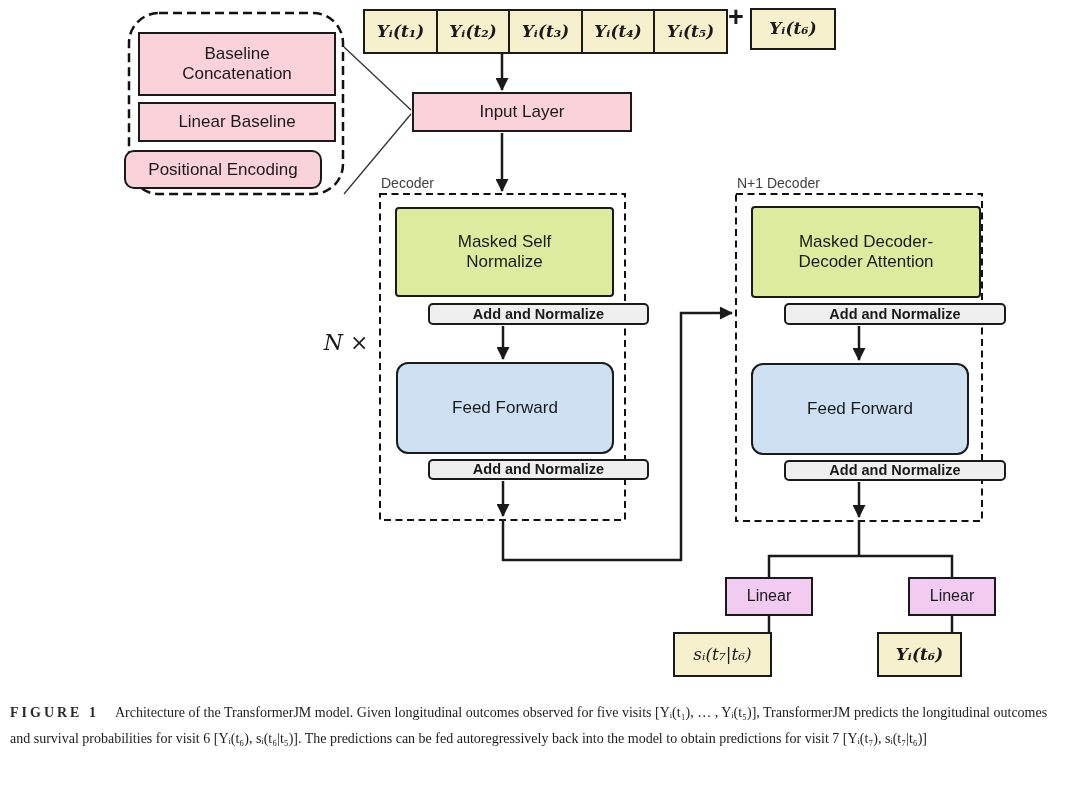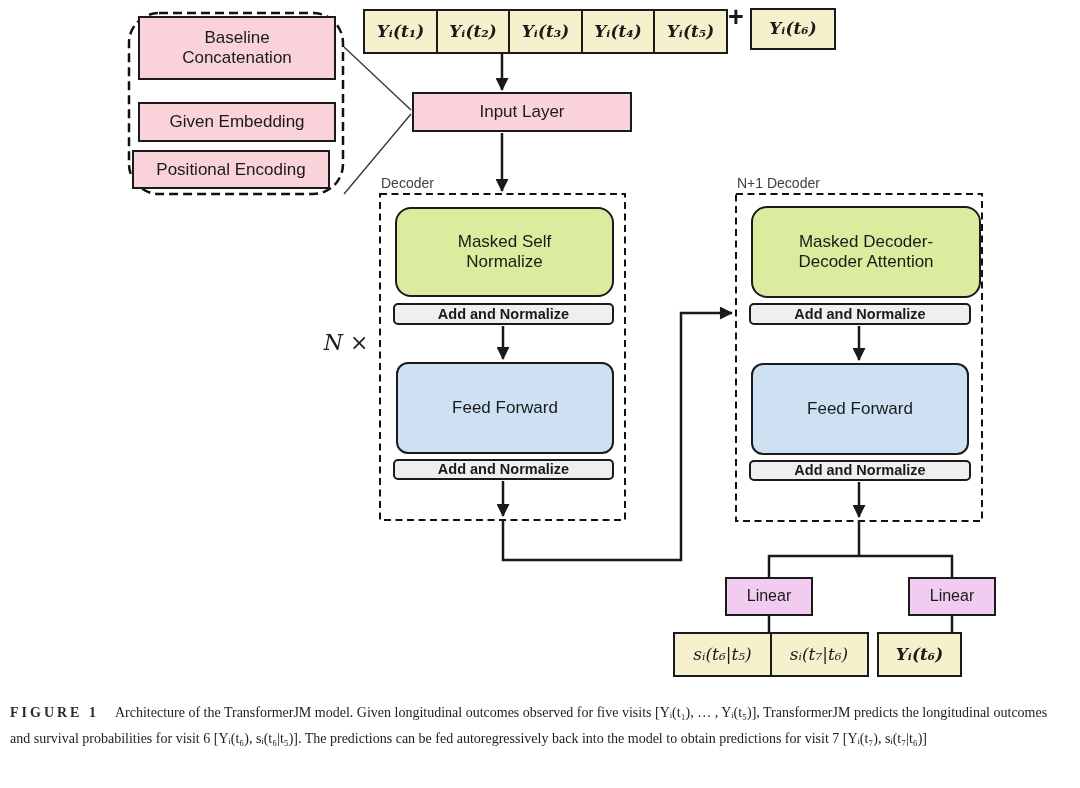--- a/index.html
+++ b/index.html
@@ -4,28 +4,28 @@
 <style>
   html,body{margin:0;padding:0;background:#ffffff;}
   .page{position:relative;width:1080px;height:788px;background:#ffffff;overflow:hidden;
         font-family:"Liberation Sans","DejaVu Sans",sans-serif;color:#1a1a1a;}
   .layer{position:absolute;left:0;top:0;width:1080px;height:660px;z-index:0;}
   .abs{position:absolute;z-index:1;box-sizing:border-box;}
   .box{display:flex;flex-direction:column;align-items:center;justify-content:center;
        border:2.5px solid #1a1a1a;text-align:center;line-height:1.15;}
   .cream{background:#f7f0cd;}
   .pink{background:#fad2da;}
-  .green{background:#dcec9f;border-radius:16px;}
+  .green{background:#dcec9f;border-radius:4px;}
   .blue{background:#cde1f2;border-radius:12px;}
   .violet{background:#f1cbf0;}
   .gray{background:#efefef;border-radius:5px;border-width:2px;}
   .mathtxt{font-family:"DejaVu Serif","DejaVu Sans",serif;font-style:italic;font-size:17px;}
   .mathbold{font-weight:bold;}
   .lbl{font-size:17px;}
-  .lbl-sm{font-size:14.5px;font-weight:bold;}
+  .lbl-sm{font-size:14.5px;font-weight:bold;margin-left:35px;}
   .row{display:flex;}
   .row .box + .box{margin-left:-2.5px;}
   .dec-title{font-size:14px;color:#404040;z-index:1;position:absolute;}
   .ntimes{font-family:"DejaVu Serif",serif;font-style:italic;font-size:22px;color:#1a1a1a;}
   .plus{font-size:27px;font-weight:bold;color:#1a1a1a;line-height:1;}
   .caption{position:absolute;left:10px;top:700px;width:1058px;z-index:1;
            font-family:"Liberation Serif","DejaVu Serif",serif;font-size:14px;
            line-height:26px;color:#1c1c1c;}
   .cap-label{font-weight:bold;letter-spacing:3px;margin-right:16px;color:#2a2a2a;}
 </style>
@@ -64,26 +64,26 @@
   <div class="abs row" style="left:363px;top:9px;">
     <div class="box cream mathtxt mathbold" style="width:71px;height:41px;">Yᵢ(t₁)</div>
     <div class="box cream mathtxt mathbold" style="width:71px;height:41px;">Yᵢ(t₂)</div>
     <div class="box cream mathtxt mathbold" style="width:71px;height:41px;">Yᵢ(t₃)</div>
     <div class="box cream mathtxt mathbold" style="width:71px;height:41px;">Yᵢ(t₄)</div>
     <div class="box cream mathtxt mathbold" style="width:71px;height:41px;">Yᵢ(t₅)</div>
   </div>
   <div class="abs plus" style="left:722px;top:4px;width:28px;text-align:center;">+</div>
   <div class="abs box cream mathtxt mathbold" style="left:750px;top:8px;width:86px;height:42px;">Yᵢ(t₆)</div>
 
-  <div class="abs box pink lbl" style="left:138px;top:16px;width:198px;height:64px;">
+  <div class="abs box pink lbl" style="left:138px;top:32px;width:198px;height:64px;">
     <span>Baseline</span>
     <span>Concatenation</span>
   </div>
-  <div class="abs box pink lbl" style="left:138px;top:102px;width:198px;height:40px;">Given Embedding</div>
-  <div class="abs box pink lbl" style="left:132px;top:150px;width:198px;height:39px;">Positional Encoding</div>
+  <div class="abs box pink lbl" style="left:138px;top:102px;width:198px;height:40px;">Linear Baseline</div>
+  <div class="abs box pink lbl" style="left:124px;top:150px;width:198px;height:39px;border-radius:10px;">Positional Encoding</div>
 
   <div class="abs box pink lbl" style="left:412px;top:92px;width:220px;height:40px;">Input Layer</div>
 
   <div class="dec-title" style="left:381px;top:175px;">Decoder</div>
   <div class="abs box green lbl" style="left:395px;top:207px;width:219px;height:90px;">
     <span>Masked Self</span>
     <span>Normalize</span>
   </div>
   <div class="abs box gray lbl-sm" style="left:393px;top:303px;width:221px;height:22px;">Add and Normalize</div>
   <div class="abs box blue lbl" style="left:396px;top:362px;width:218px;height:92px;">Feed Forward</div>
@@ -97,21 +97,20 @@
     <span>Decoder Attention</span>
   </div>
   <div class="abs box gray lbl-sm" style="left:749px;top:303px;width:222px;height:22px;">Add and Normalize</div>
   <div class="abs box blue lbl" style="left:751px;top:363px;width:218px;height:92px;">Feed Forward</div>
   <div class="abs box gray lbl-sm" style="left:749px;top:460px;width:222px;height:21px;">Add and Normalize</div>
 
   <div class="abs box violet" style="left:725px;top:577px;width:88px;height:39px;font-size:16px;">Linear</div>
   <div class="abs box violet" style="left:908px;top:577px;width:88px;height:39px;font-size:16px;">Linear</div>
 
   <div class="abs row" style="left:673px;top:632px;">
-    <div class="box cream mathtxt" style="width:95px;height:41px;">sᵢ(t₆|t₅)</div>
     <div class="box cream mathtxt" style="width:95px;height:41px;">sᵢ(t₇|t₆)</div>
   </div>
   <div class="abs row" style="left:877px;top:632px;">
     <div class="box cream mathtxt mathbold" style="width:81px;height:41px;">Yᵢ(t₆)</div>
   </div>
 
   <div class="caption">
     <span class="cap-label">FIGURE 1</span><span>Architecture of the TransformerJM model. Given longitudinal outcomes observed for five visits [Yᵢ(t₁), … , Yᵢ(t₅)], TransformerJM predicts the longitudinal outcomes and survival probabilities for visit 6 [Yᵢ(t₆), sᵢ(t₆|t₅)]. The predictions can be fed autoregressively back into the model to obtain predictions for visit 7 [Yᵢ(t₇), sᵢ(t₇|t₆)]</span>
   </div>
 

